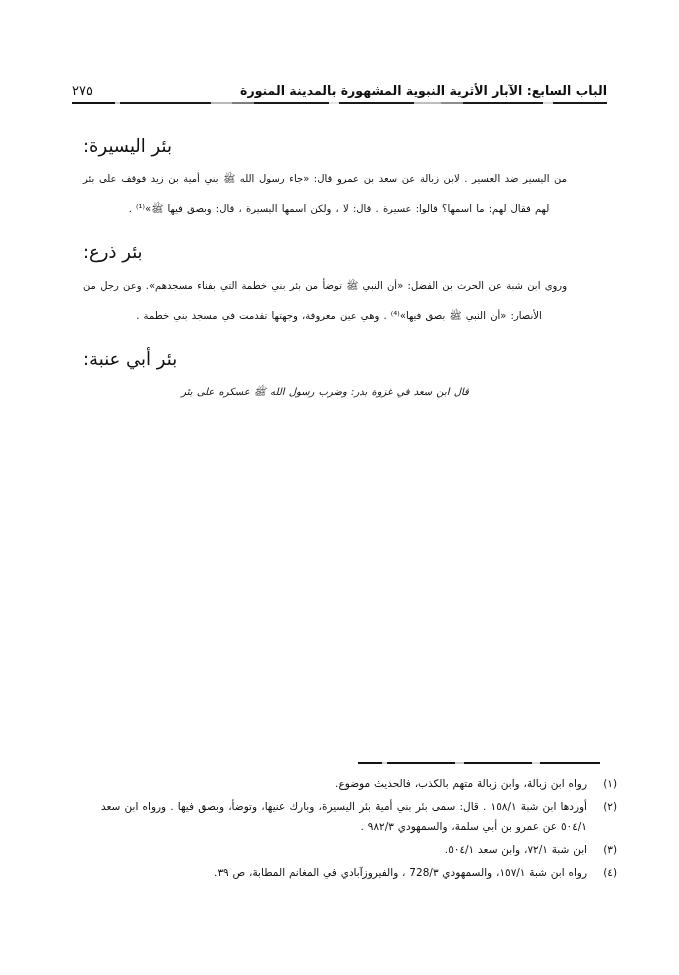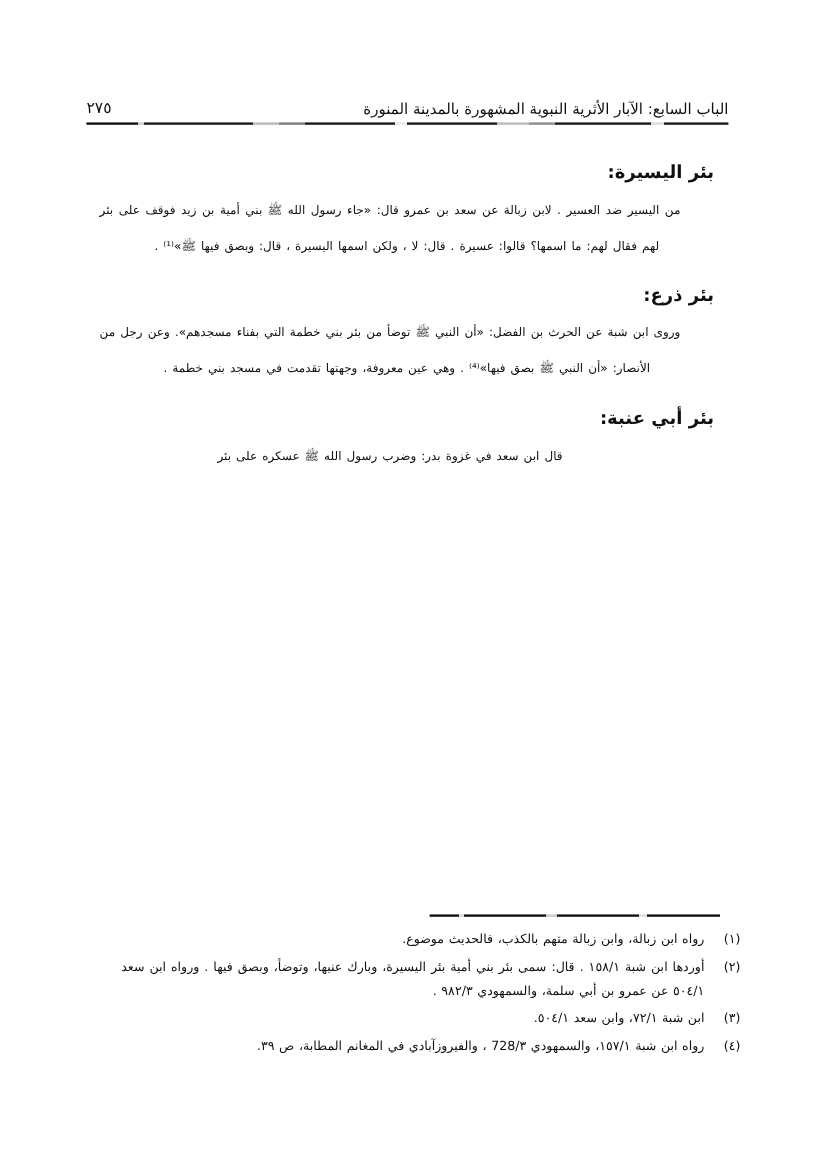--- a/index.html
+++ b/index.html
@@ -25,21 +25,21 @@
     right: 72px;
     left: 72px;
     height: 26px;
     display: flex;
     flex-direction: row;
     align-items: flex-end;
     justify-content: space-between;
   }
   .header-title {
     font-size: 12.5px;
-    font-weight: 400;
+    font-weight: 700;
     letter-spacing: 0px;
     white-space: nowrap;
     line-height: 1.1;
   }
   .header-folio {
     font-size: 13px;
     font-weight: 400;
     letter-spacing: 0.5px;
     direction: rtl;
   }
@@ -69,38 +69,38 @@
 
   
   .body-col {
     position: absolute;
     top: 134px;
     right: 84px;
     width: 512px;
   }
 
   .sec-head {
-    font-size: 15px;
-    font-weight: 700;
-    text-align: right;
+    font-size: 18px;
+    font-weight: 400;
+    text-align: left;
     margin: 0 0 7px 0;
     line-height: 1.3;
   }
   .sec-head.spaced { margin-top: 12px; }
 
   p.para {
     font-size: 10px;
     line-height: 30px;
     margin: 0 0 16px 0;
     text-align: justify;
     text-align-last: center;
     text-indent: 28px;
     word-spacing: 1px;
   }
-  p.para:last-child { margin-bottom: 0; }
+  p.para:last-child { margin-bottom: 0; font-style: italic; }
 
   
   .fn-rule {
     position: absolute;
     top: 762px;
     right: 79px;
     width: 242px;
     height: 2px;
     background: linear-gradient(
       to right,

